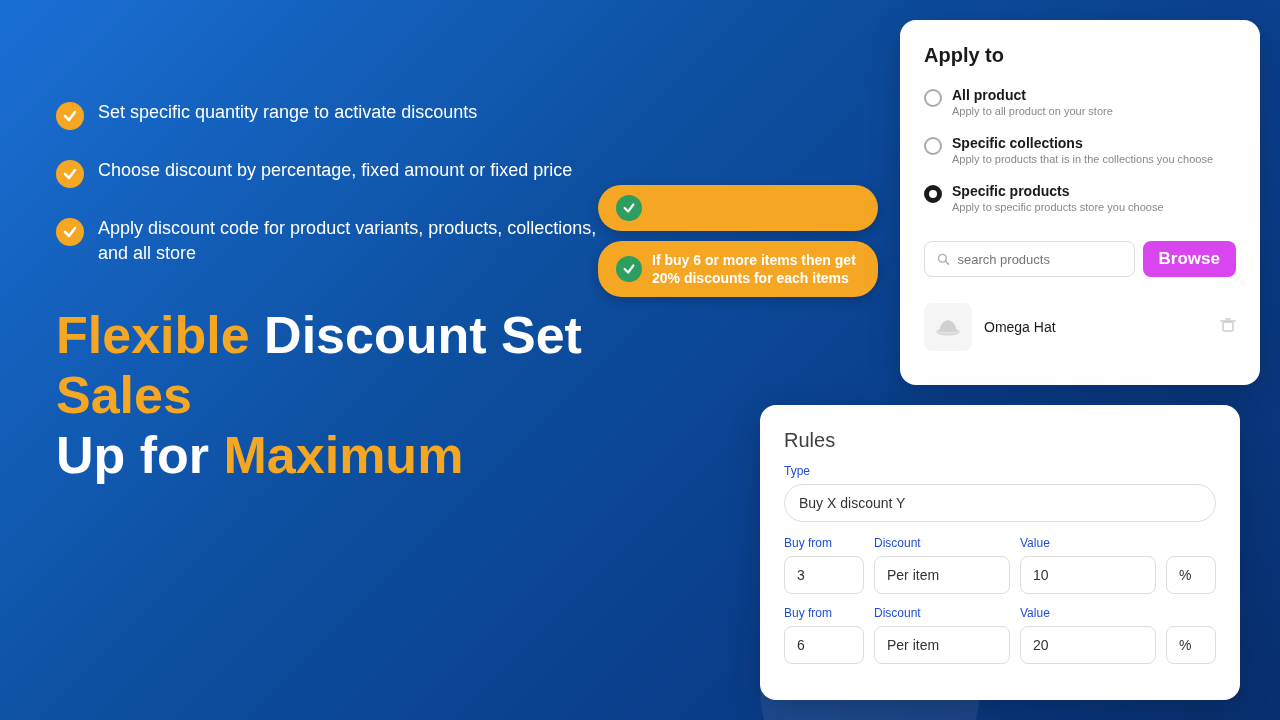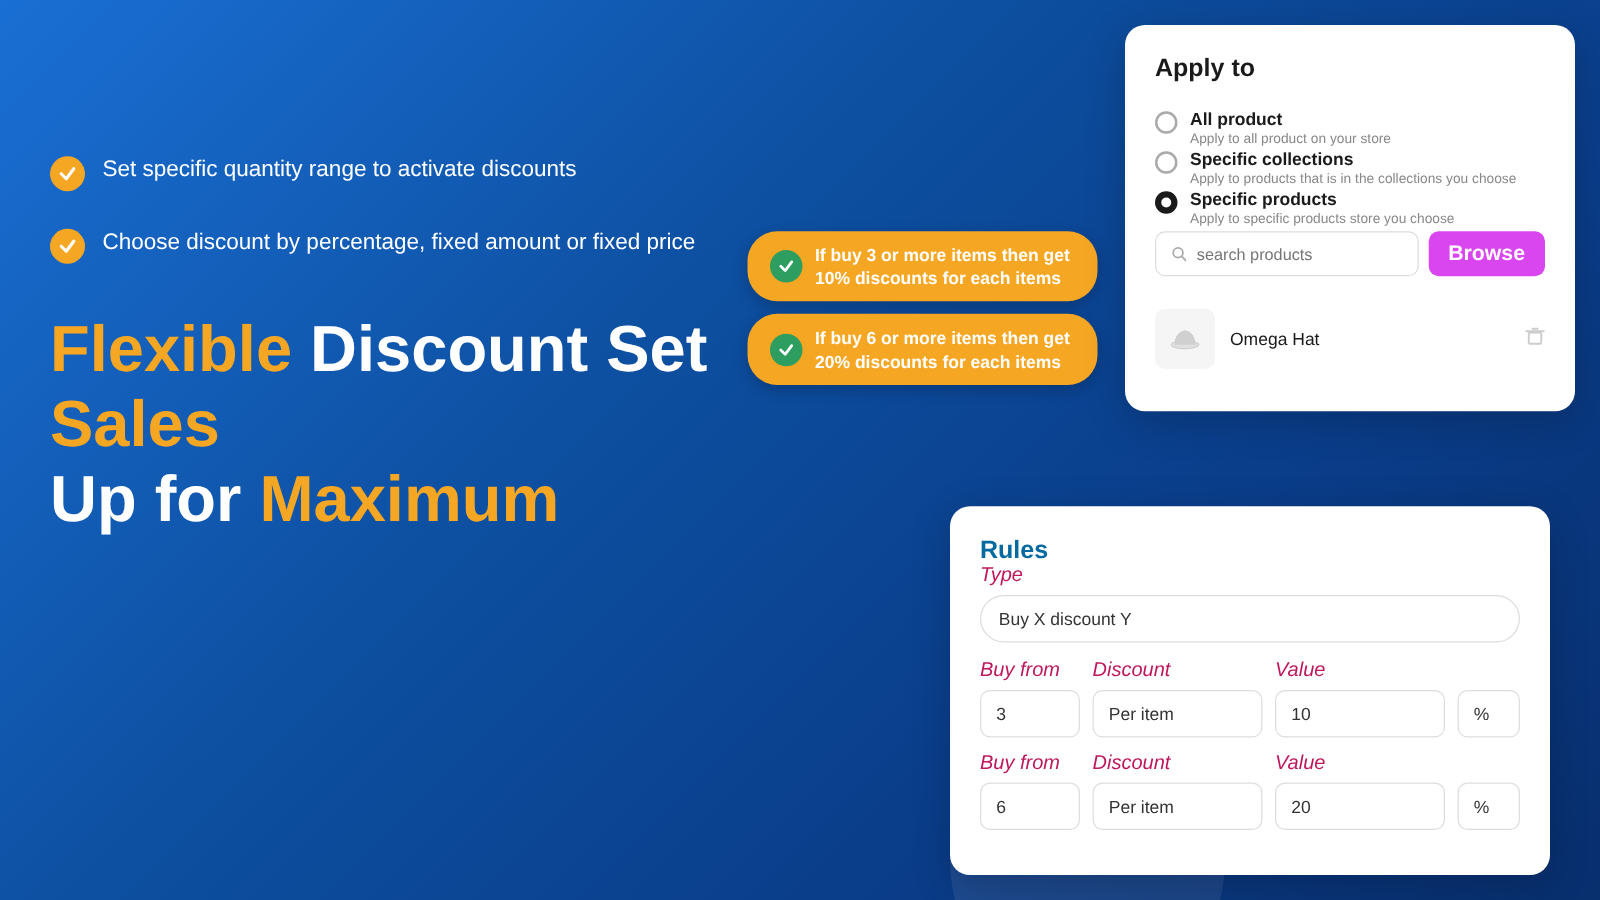--- a/index.html
+++ b/index.html
@@ -20,24 +20,23 @@
       width: 220px;
       height: 220px;
       border-radius: 50%;
       background: rgba(255,255,255,0.08);
       pointer-events: none;
     }
 
     
     .left-section {
       position: absolute;
-      left: 40px;
+      left: 56px;
       top: 100px;
       width: 560px;
-      margin-top: 23px;
     }
 
     .feature-list {
       list-style: none;
       margin-bottom: 40px;
     }
     .feature-item {
       display: flex;
       align-items: flex-start;
       gap: 14px;
@@ -119,22 +118,22 @@
     }
     .apply-card-title {
       font-size: 20px;
       font-weight: 700;
       color: #1a1a1a;
       margin-bottom: 20px;
     }
     .radio-group {
       display: flex;
       flex-direction: column;
-      gap: 2px;
-      margin-bottom: 4px;
+      gap: 18px;
+      margin-bottom: 28px;
     }
     .radio-option {
       display: flex;
       align-items: flex-start;
       gap: 10px;
     }
     .radio-circle {
       width: 18px;
       height: 18px;
       border-radius: 50%;
@@ -229,28 +228,28 @@
       bottom: 20px;
       right: 40px;
       width: 480px;
       background: white;
       border-radius: 16px;
       padding: 24px;
       box-shadow: 0 8px 32px rgba(0,0,0,0.2);
     }
     .rules-title {
       font-size: 20px;
-      font-weight: 700;
-      color: #0369a1;
+      font-weight: 400;
+      color: #404040;
+      margin-bottom: 12px;
     }
     .field-label {
-      font-size: 16px;
-      color: #be185d;
+      font-size: 12px;
+      color: #1d4ed8;
       margin-bottom: 6px;
-      font-style: italic;
     }
     .field-input {
       width: 100%;
       border: 1.5px solid #ddd;
       border-radius: 19px;
       padding: 10px 14px;
       font-size: 14px;
       color: #333;
       outline: none;
       background: white;
@@ -295,37 +294,44 @@
       <span>Set specific quantity range to activate discounts</span>
     </li>
     <li class="feature-item">
       <span class="check-icon">
         <svg viewBox="0 0 16 16" fill="none">
             <polyline points="3,8 7,12 13,4" stroke="white" stroke-width="2.5" stroke-linecap="round" stroke-linejoin="round"></polyline>
           </svg>
       </span>
       <span>Choose discount by percentage, fixed amount or fixed price</span>
     </li>
+    <li class="feature-item">
+      <span class="check-icon">
+        <svg viewBox="0 0 16 16" fill="none">
+            <polyline points="3,8 7,12 13,4" stroke="white" stroke-width="2.5" stroke-linecap="round" stroke-linejoin="round"></polyline>
+          </svg>
+      </span>
+      <span>Apply discount code for product variants, products, collections, and all store</span>
+    </li>
   </ul>
 
   <div class="headline">
     <div><span class="highlight">Flexible </span><span>Discount Set</span></div>
     <div><span class="highlight">Sales</span></div>
     <div><span>Up for </span><span class="highlight">Maximum</span></div>
   </div>
 </div>
 
 <div class="badge-container">
   <div class="discount-badge">
     <span class="badge-check">
       <svg width="14" height="14" viewBox="0 0 16 16" fill="none">
           <polyline points="3,8 7,12 13,4" stroke="white" stroke-width="2.5" stroke-linecap="round" stroke-linejoin="round"></polyline>
         </svg>
     </span>
-    <span>If buy 3 or more items then get 10% discounts for each items</span>
   </div>
   <div class="discount-badge">
     <span class="badge-check">
       <svg width="14" height="14" viewBox="0 0 16 16" fill="none">
           <polyline points="3,8 7,12 13,4" stroke="white" stroke-width="2.5" stroke-linecap="round" stroke-linejoin="round"></polyline>
         </svg>
     </span>
     <span>If buy 6 or more items then get 20% discounts for each items</span>
   </div>
 </div>

